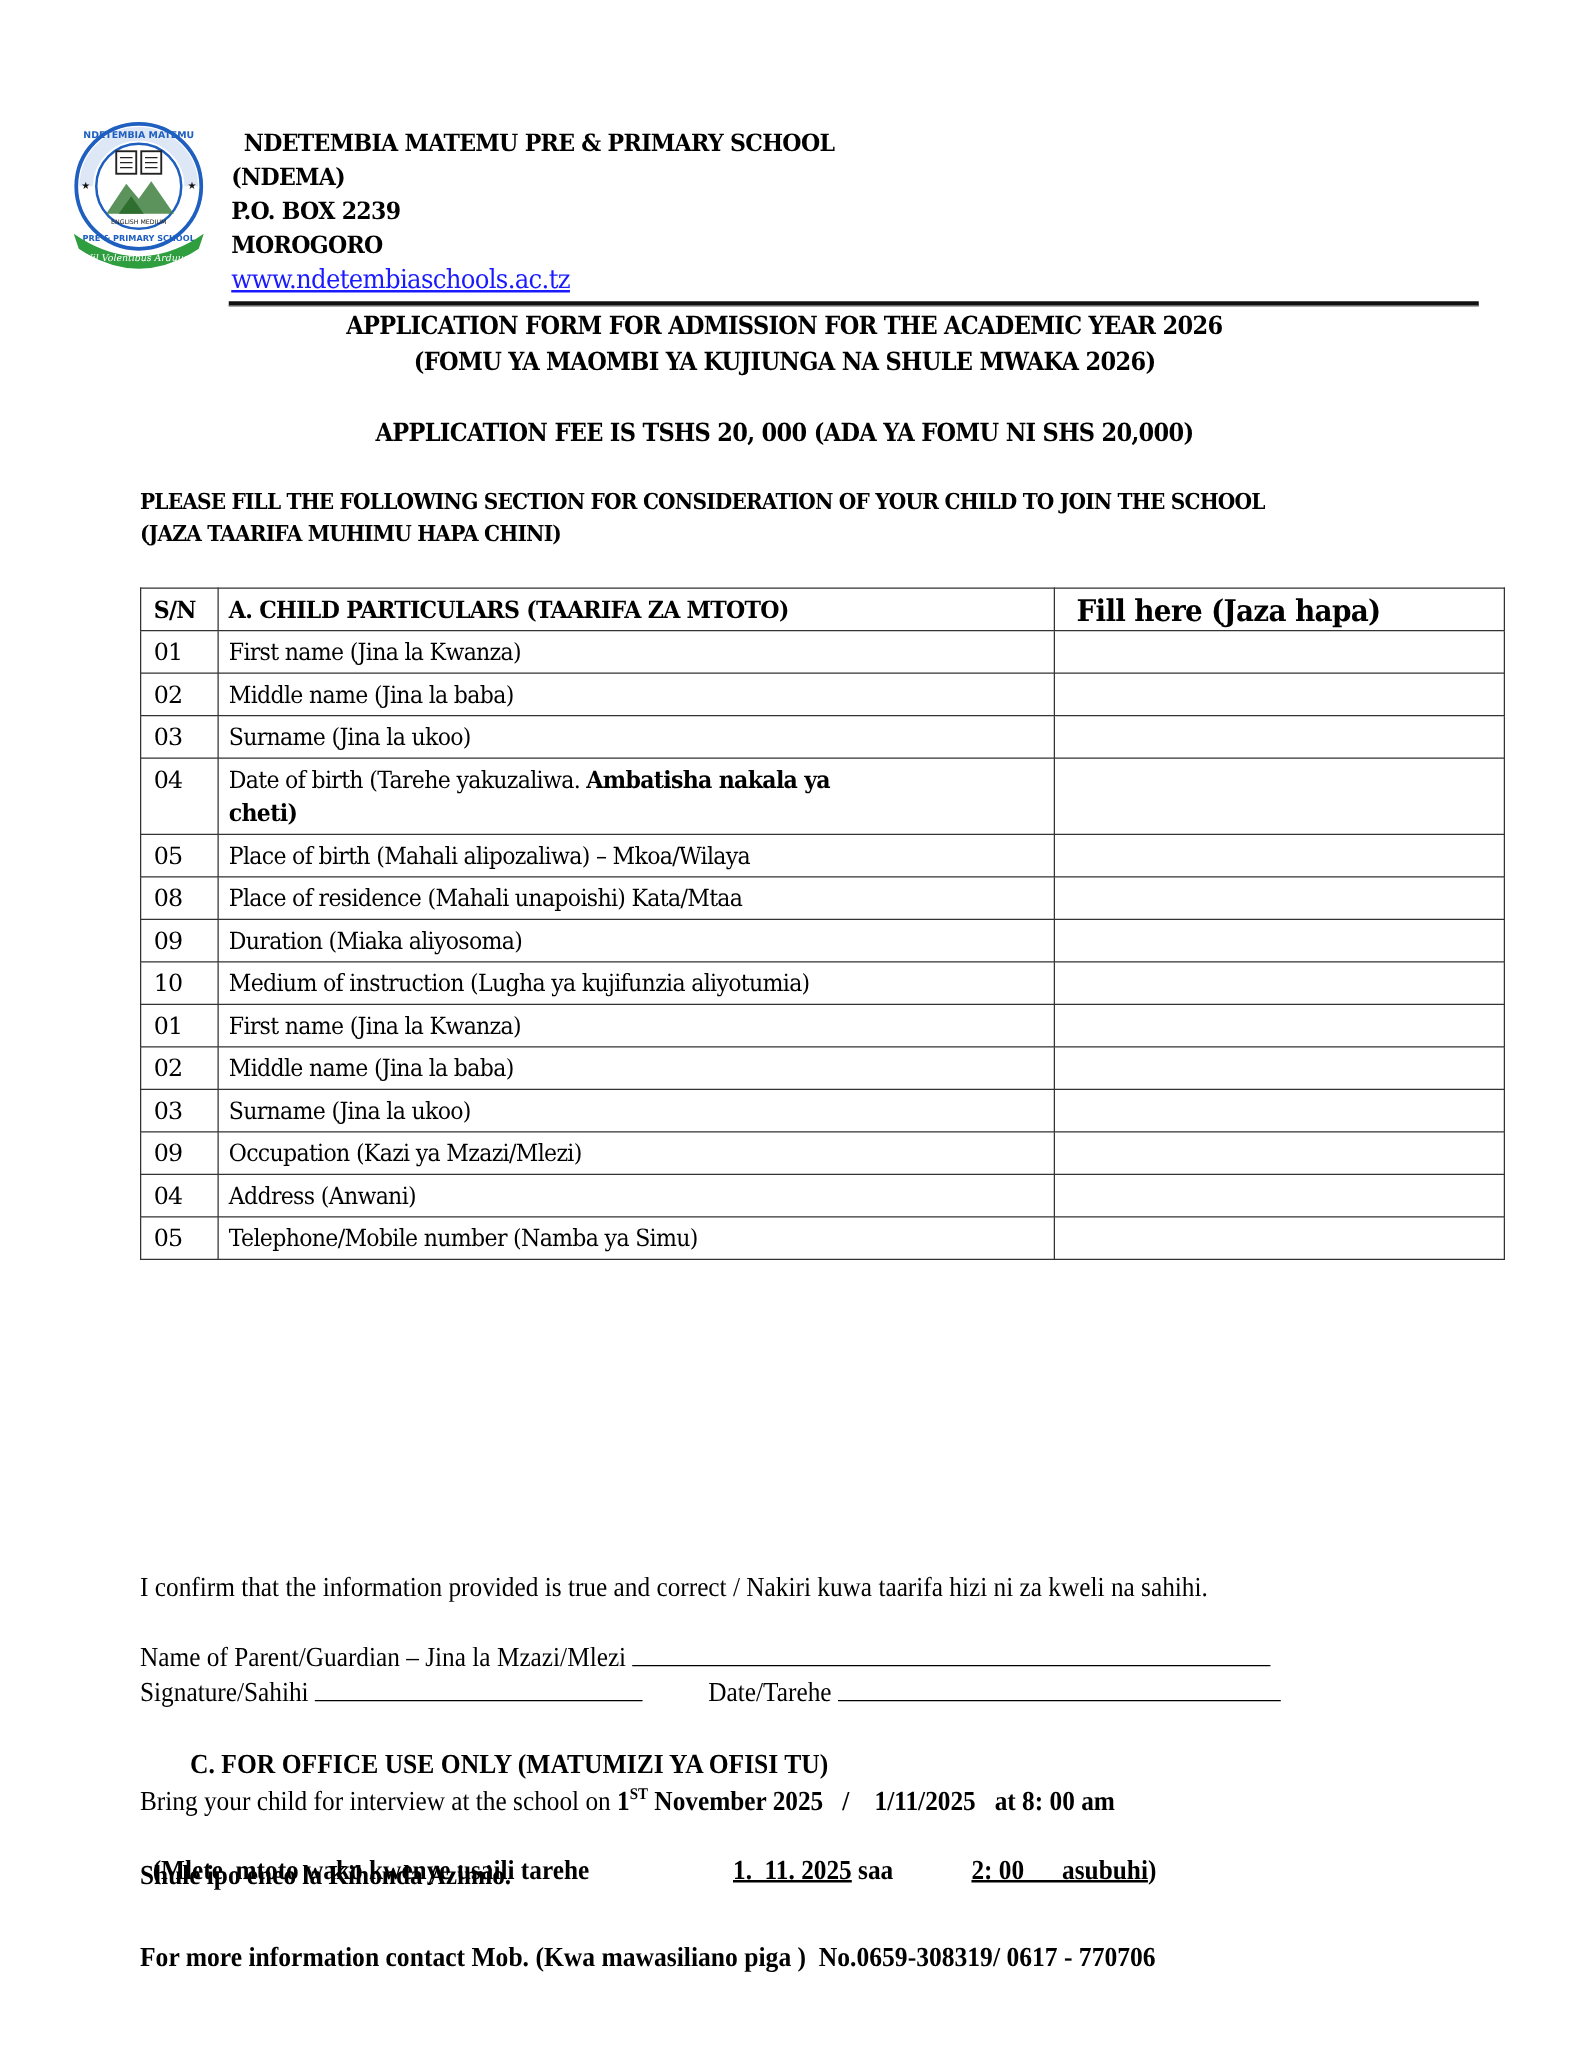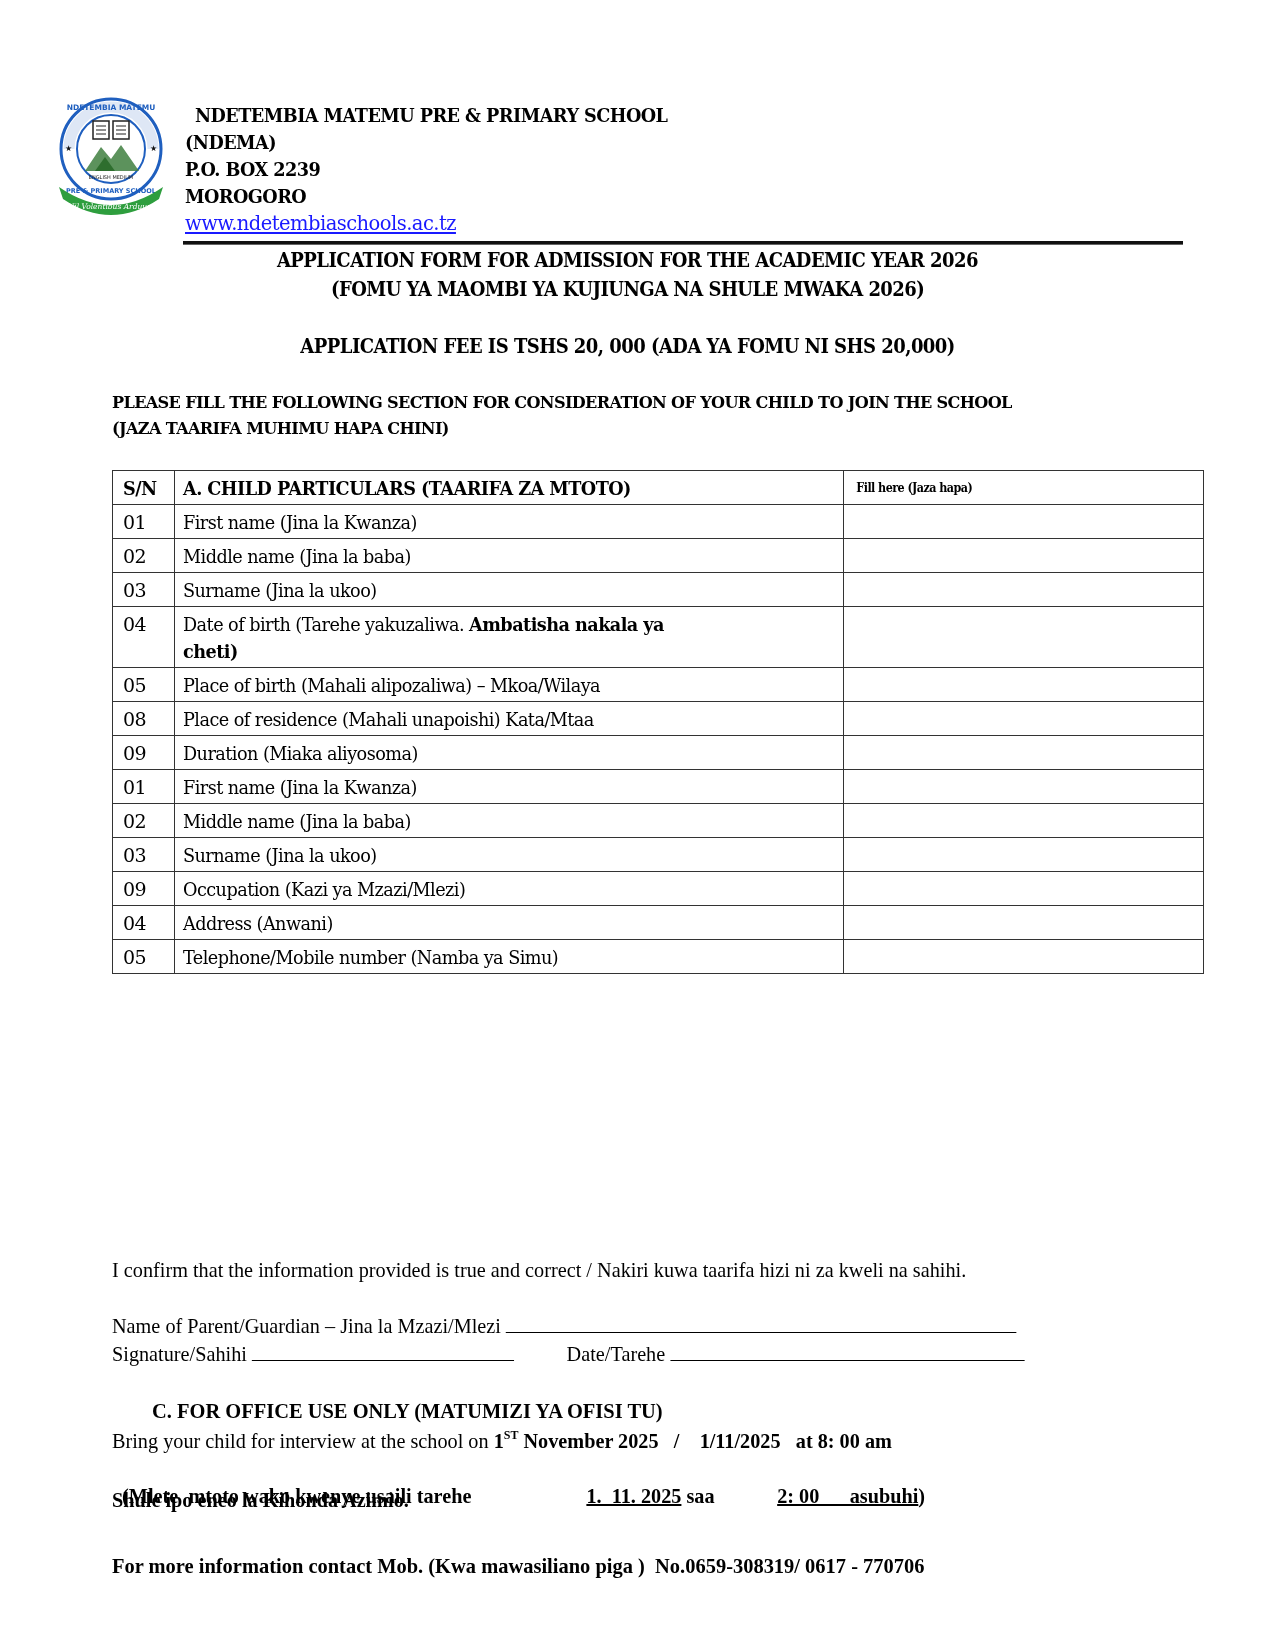--- a/index.html
+++ b/index.html
@@ -28,21 +28,21 @@
   .i1 { top: 392px; }
   .i2 { top: 418px; }
 
   
   table.form { position: absolute; left: 112px; top: 444px; width: 1092px; border-collapse: collapse; font-family: "DejaVu Serif", serif; font-size: 19px; letter-spacing: -0.6px; margin-top: 26px; }
   table.form td, table.form th { border: 1.5px solid #333; vertical-align: top; padding: 4px 8px 2px 8px; line-height: 27px; text-align: left; font-weight: normal; }
   table.form th { font-weight: bold; }
   .c-sn { width: 61px; padding-left: 10px !important; }
   .c-desc { width: 661px; }
   .c-fill { width: 356px; }
-  th.c-fill { text-align: left; font-size: 12px; }
+  th.c-fill { text-align: left; font-size: 24px; }
   .txt { display: inline-block; transform: scaleX(0.93); transform-origin: left center; white-space: nowrap; }
   .row1 td { height: 34px; }
   .row2 td { height: 61px; }
   .row3 td { height: 69px; }
   b.em { font-weight: bold; }
 
   
   .serif-line { left: 112px; font-family: "Liberation Serif", serif; font-size: 22px; white-space: nowrap; transform: scaleX(0.92); transform-origin: left center; }
   .confirm { top: 1257px; }
   .sig1 { top: 1313px; }
@@ -139,20 +139,25 @@
     <td class="c-sn">08</td>
     <td class="c-desc"><span class="txt">Place of residence (Mahali unapoishi) Kata/Mtaa</span></td>
     <td class="c-fill"></td>
   </tr>
   <tr class="row1">
     <td class="c-sn">09</td>
     <td class="c-desc"><span class="txt">Duration (Miaka aliyosoma)</span></td>
     <td class="c-fill"></td>
   </tr>
   <tr class="row1">
+    <td class="c-sn">10</td>
+    <td class="c-desc"><span class="txt">Medium of instruction (Lugha ya kujifunzia aliyotumia)</span></td>
+    <td class="c-fill"></td>
+  </tr>
+  <tr class="row1">
     <td class="c-sn">01</td>
     <td class="c-desc"><span class="txt">First name (Jina la Kwanza)</span></td>
     <td class="c-fill"></td>
   </tr>
   <tr class="row1">
     <td class="c-sn">02</td>
     <td class="c-desc"><span class="txt">Middle name (Jina la baba)</span></td>
     <td class="c-fill"></td>
   </tr>
   <tr class="row1">

